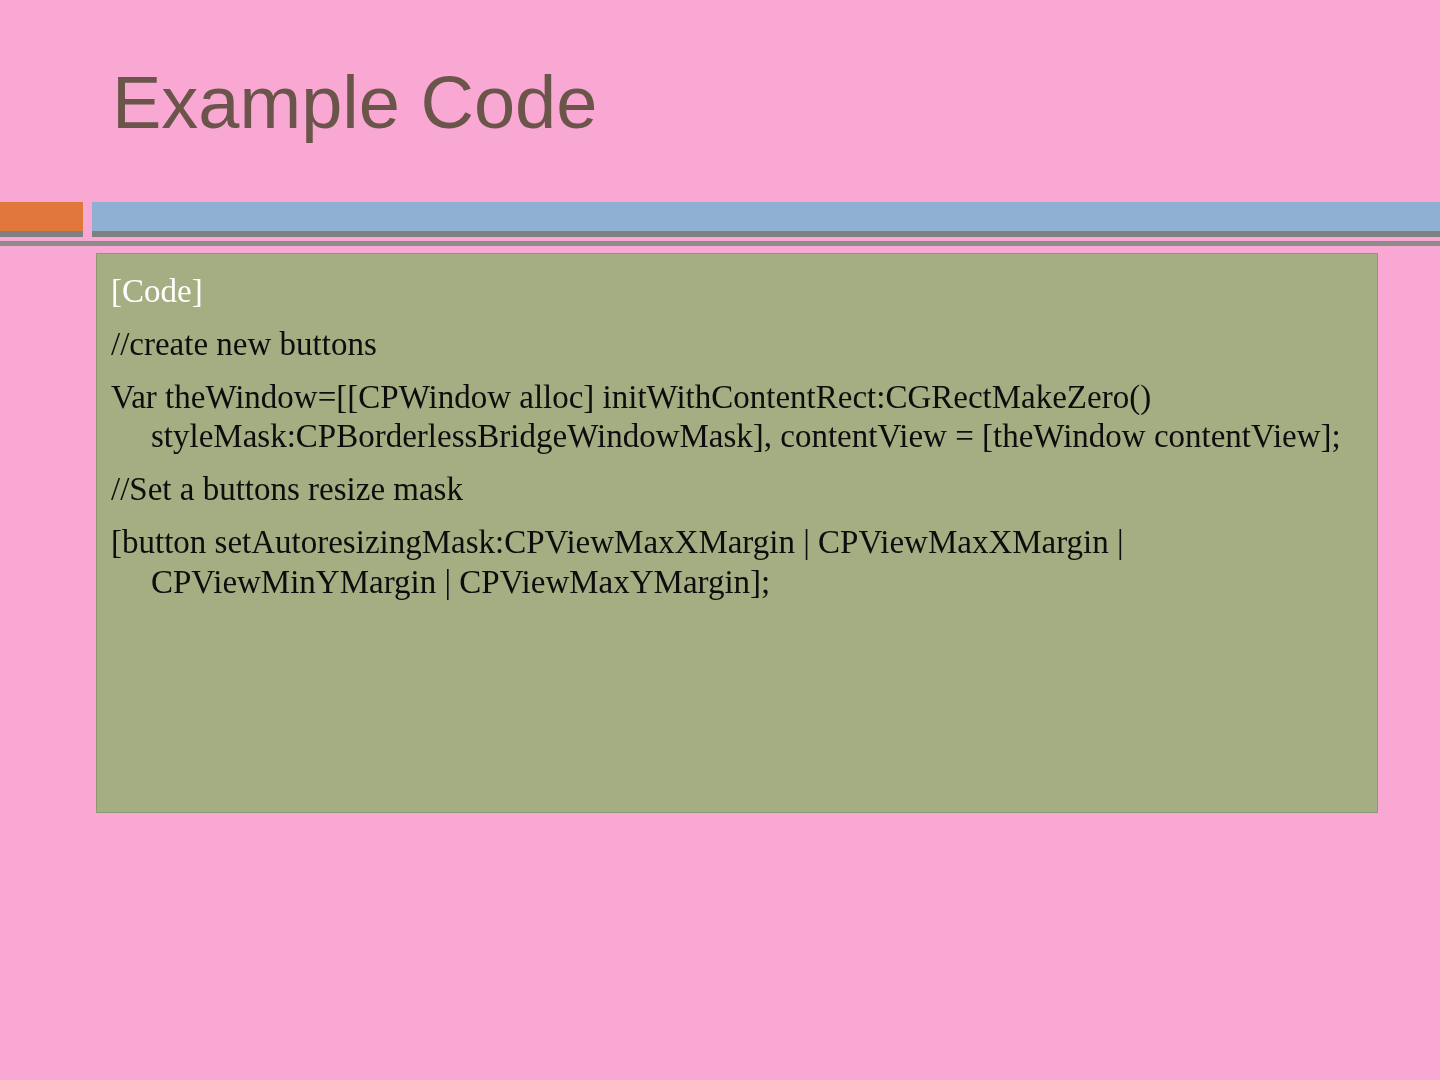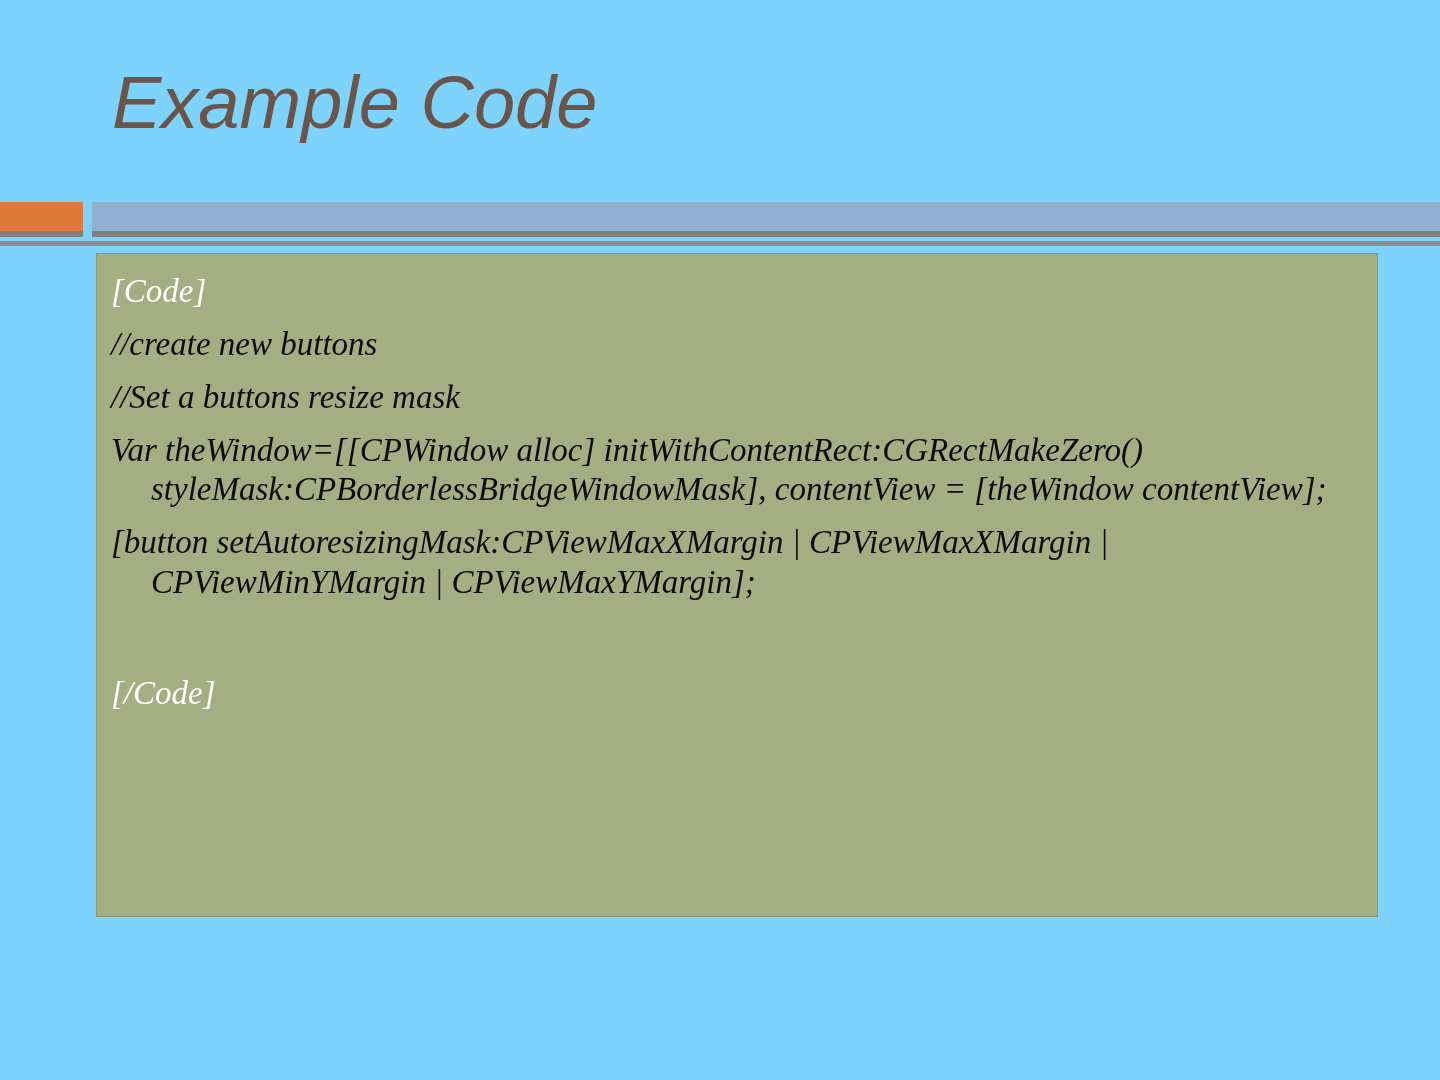--- a/index.html
+++ b/index.html
@@ -13,22 +13,21 @@
     font-family: "Liberation Serif", "DejaVu Serif", serif;
     overflow: hidden;
     position: relative;
   }
 
   .slide {
     position: absolute;
     left: 0; top: 0;
     width: 1440px;
     height: 1080px;
-    background: #7dd3fc;
-    font-style: italic;
+    background: #f9a8d4;
   }
 
   
   .slide-title {
     position: absolute;
     left: 112px;
     top: 66px;
     width: 1250px;
     font-family: "Liberation Sans", "DejaVu Sans", sans-serif;
     font-size: 74px;
@@ -87,21 +86,21 @@
     height: 5px;
     background: #8c8c8c;
   }
 
   
   .code-box {
     position: absolute;
     left: 96px;
     top: 253px;
     width: 1282px;
-    height: 664px;
+    height: 560px;
     background: #a5ae82;
     border: 1px solid #8f9871;
     box-sizing: border-box;
     padding: 18px 26px 10px 14px;
   }
   .code-line {
     font-size: 33px;
     line-height: 1.185;
     color: #0d0d0d;
     margin: 0 0 14px 0;
@@ -138,24 +137,23 @@
     <div class="accent-blue"></div>
     <div class="accent-blue-shadow"></div>
     <div class="divider-rule"></div>
   </div>
 
   <div class="code-box">
     <div class="code-line tag">[Code]</div>
 
     <div class="code-line">//create new buttons</div>
 
+    <div class="code-line wrapped">Var theWindow=[[CPWindow alloc] initWithContentRect:CGRectMakeZero() styleMask:CPBorderlessBridgeWindowMask], contentView = [theWindow contentView];</div>
+
     <div class="code-line">//Set a buttons resize mask</div>
-
-    <div class="code-line wrapped">Var theWindow=[[CPWindow alloc] initWithContentRect:CGRectMakeZero() styleMask:CPBorderlessBridgeWindowMask], contentView = [theWindow contentView];</div>
 
     <div class="code-line wrapped">[button setAutoresizingMask:CPViewMaxXMargin | CPViewMaxXMargin | CPViewMinYMargin | CPViewMaxYMargin];</div>
 
     <div class="code-line blank"></div>
 
-    <div class="code-line tag closing">[/Code]</div>
   </div>
 
 </div>
 
 </body></html>

